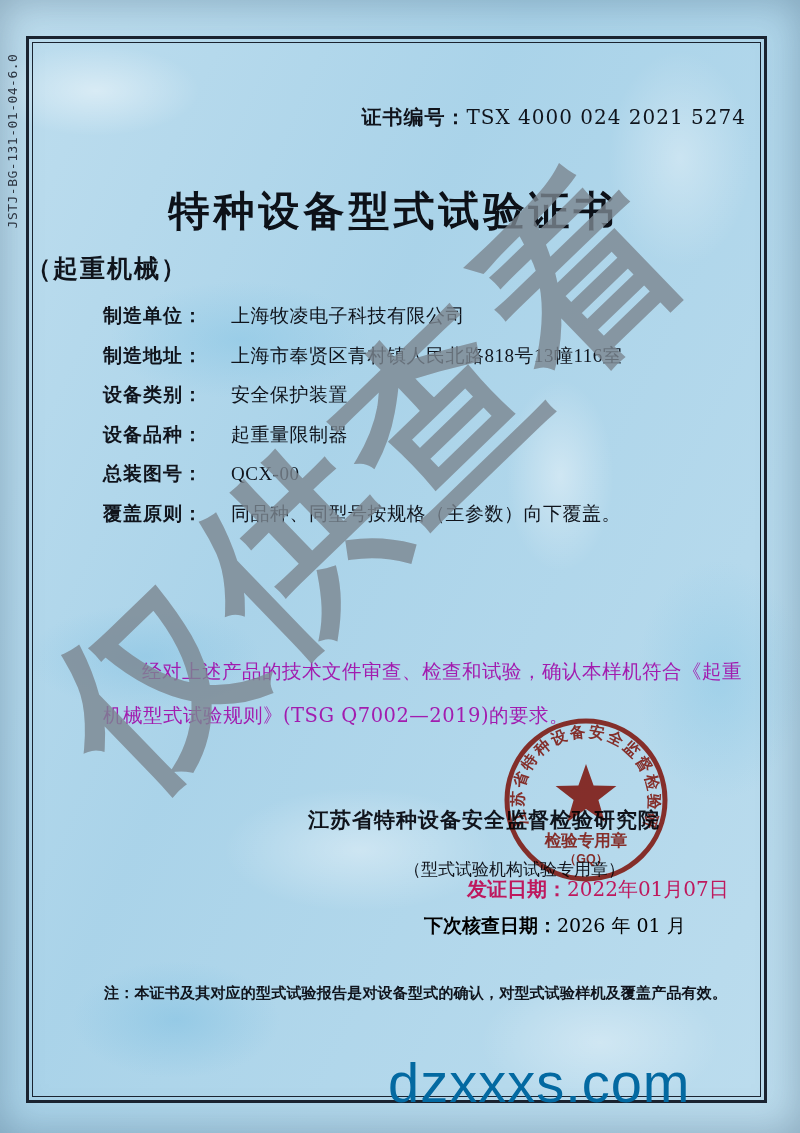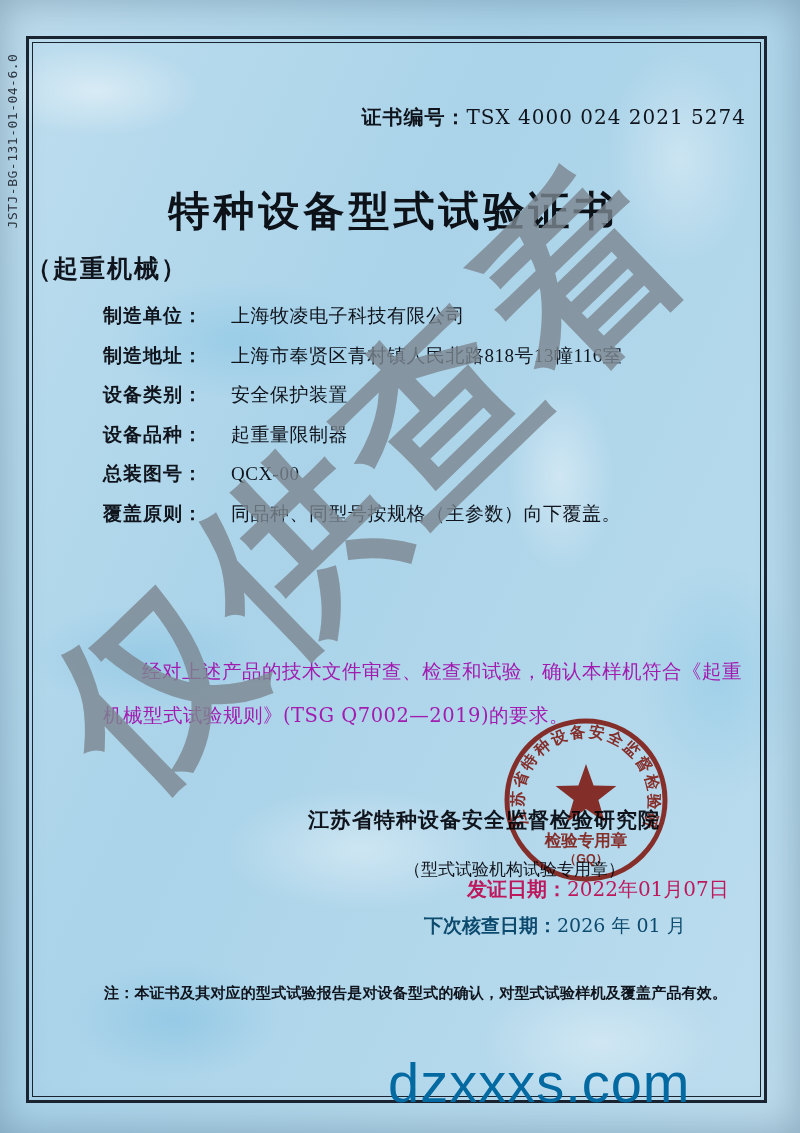--- a/index.html
+++ b/index.html
@@ -57,21 +57,21 @@
     position:absolute;top:806px;left:308px;z-index:2;
     font-size:21px;font-weight:800;color:#10141c;letter-spacing:1px;
   }
   .issuer-note{
     position:absolute;top:838px;left:404px;z-index:2;
     font-size:17px;color:#10141c;font-family:"DejaVu Serif","Liberation Serif",serif;margin-top:20px;
   }
   .issue-date{position:absolute;top:876px;left:467px;z-index:2;font-size:20px;color:#be185d;}
   .issue-date .lbl,.next-review .lbl{font-weight:700;}
   .issue-date .val,.next-review .val{font-family:"DejaVu Serif","Liberation Serif",serif;}
-  .next-review{position:absolute;top:913px;left:424px;z-index:2;font-size:19px;color:#0c4a6e;}
+  .next-review{position:absolute;top:913px;left:424px;z-index:2;font-size:19px;color:#000000;}
   .footnote{
     position:absolute;top:984px;left:104px;width:630px;z-index:2;
     font-size:15px;font-weight:600;color:#10141c;letter-spacing:0.2px;white-space:nowrap;
   }
   .watermark{
     position:absolute;left:372px;top:480px;z-index:5;white-space:nowrap;
     transform:translate(-50%,-50%) rotate(-44deg);
     font-size:188px;font-weight:900;letter-spacing:8px;
     color:#7c8791;opacity:0.80;pointer-events:none;
   }

